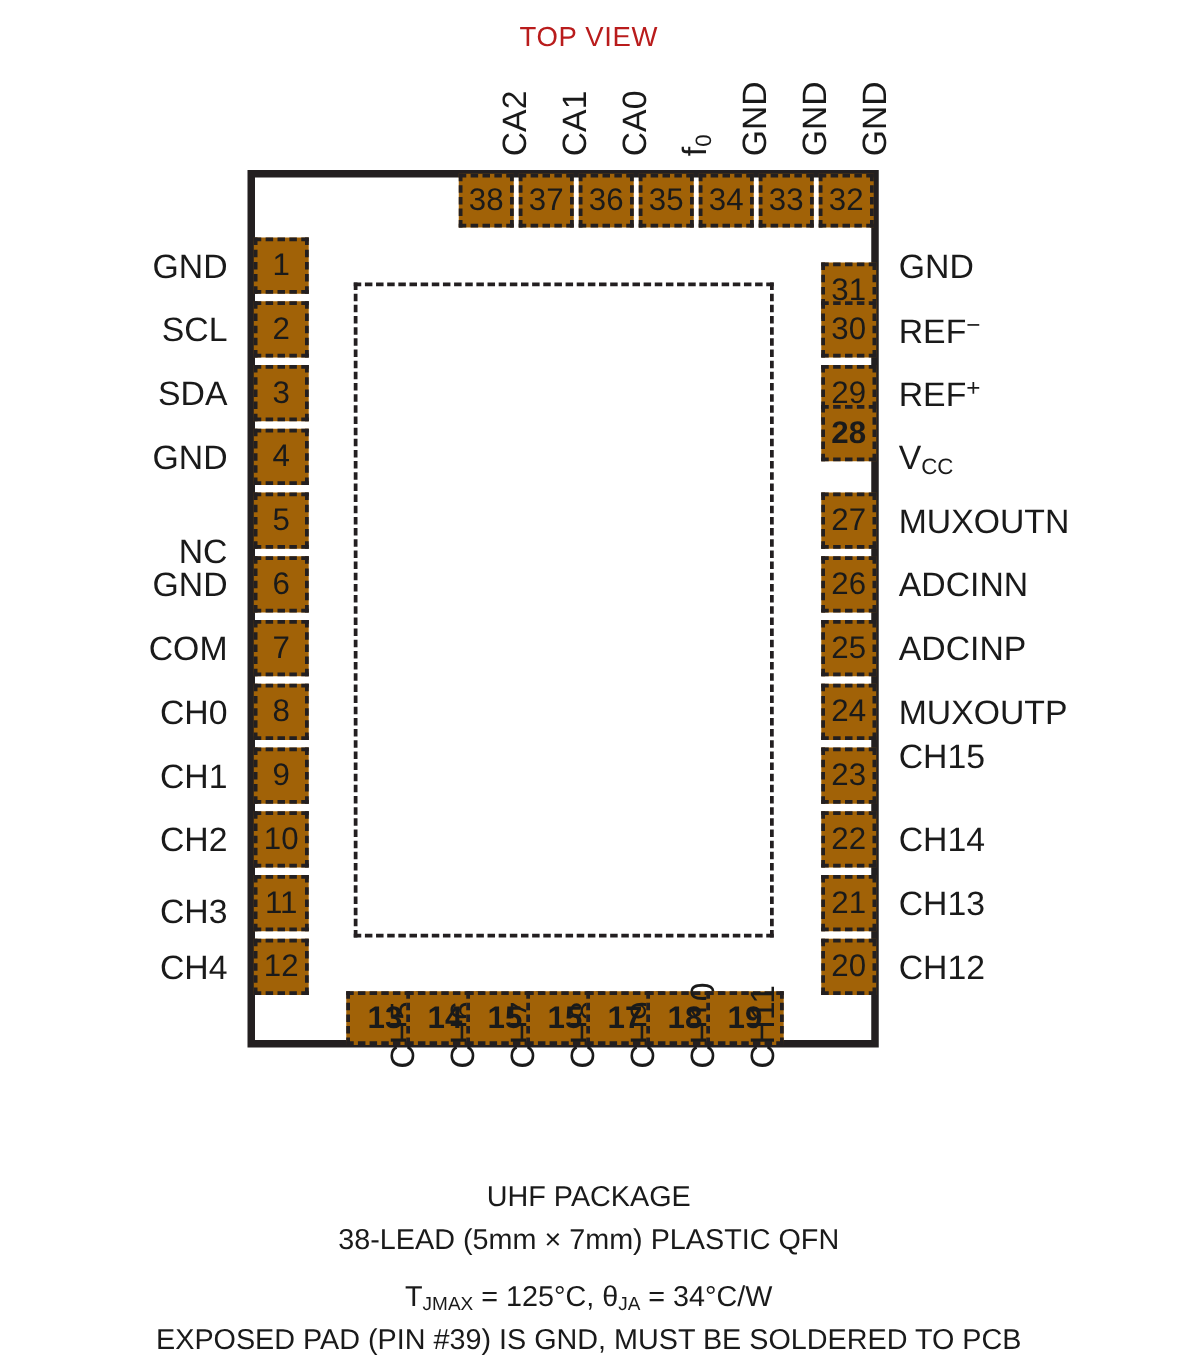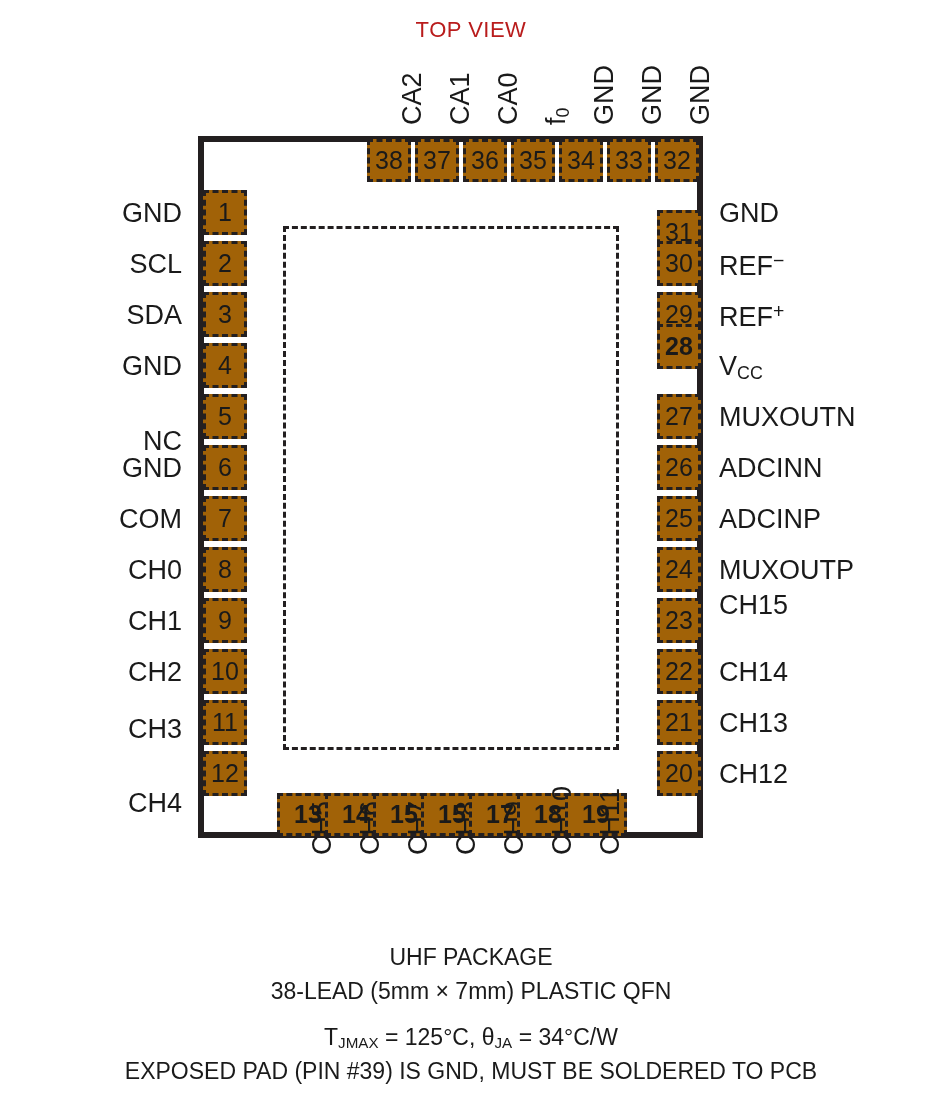--- a/index.html
+++ b/index.html
@@ -191,21 +191,21 @@
       <div class="side-label side-label-left" style="top: 506px;">COM</div>
       <div class="pin-box pin-left" style="top: 547px;">8</div>
       <div class="side-label side-label-left" style="top: 557px;">CH0</div>
       <div class="pin-box pin-left" style="top: 598px;">9</div>
       <div class="side-label side-label-left" style="top: 608px;">CH1</div>
       <div class="pin-box pin-left" style="top: 649px;">10</div>
       <div class="side-label side-label-left" style="top: 659px;">CH2</div>
       <div class="pin-box pin-left" style="top: 700px;">11</div>
       <div class="side-label side-label-left" style="top: 716px; text-align: right;">CH3</div>
       <div class="pin-box pin-left" style="top: 751px;">12</div>
-      <div class="side-label side-label-left" style="top: 790px; margin-left: 48px;">CH4</div>
+      <div class="side-label side-label-left" style="top: 761px; margin-left: 48px;">CH4</div>
     </div>
   <div id="pins-right">
       <div class="pin-box pin-right" style="top: 190px; margin-top: 20px;">31</div>
       <div class="side-label side-label-right" style="top: 200px;">GND</div>
       <div class="pin-box pin-right" style="top: 241px;">30</div>
       <div class="side-label side-label-right" style="top: 251px;">REF<sup>−</sup></div>
       <div class="pin-box pin-right" style="top: 292px;">29</div>
       <div class="side-label side-label-right" style="top: 302px;">REF<sup>+</sup></div>
       <div class="pin-box pin-right" style="top: 324px; font-weight: bold;">28</div>
       <div class="side-label side-label-right" style="top: 353px;">V<sub>CC</sub></div>

